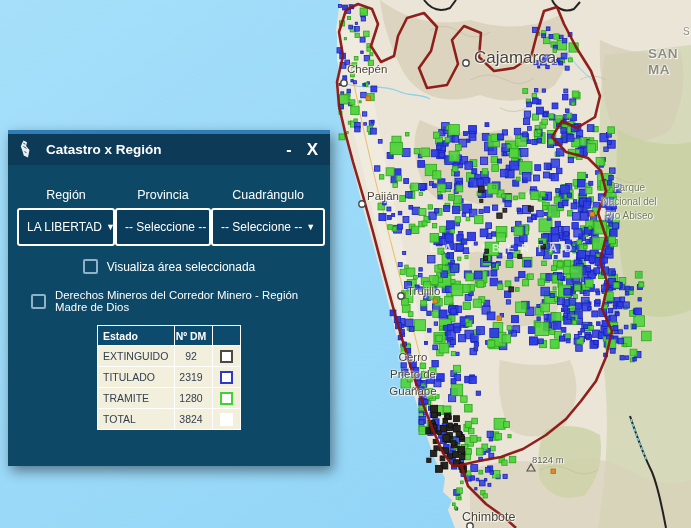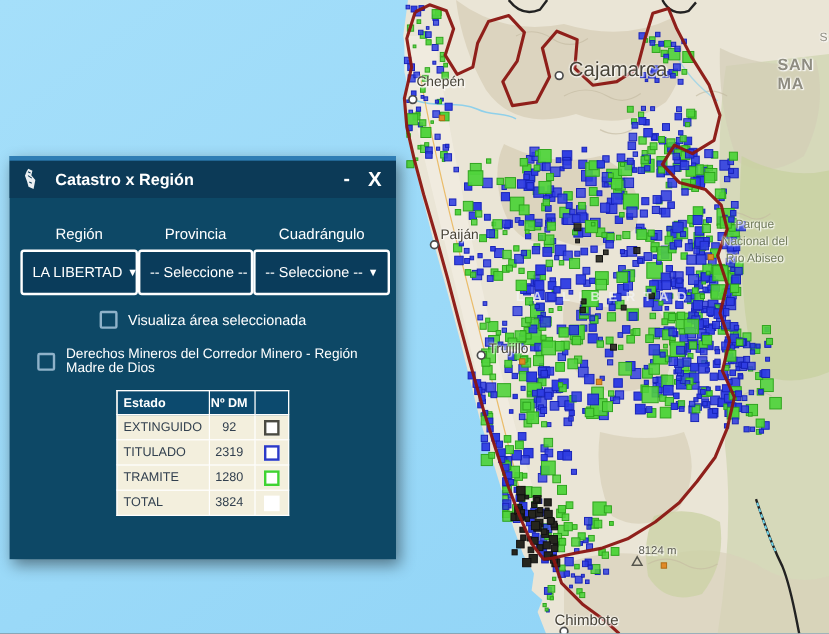--- a/index.html
+++ b/index.html
@@ -1391,20 +1391,23 @@
       <circle cx="401" cy="296" r="3.2"></circle>
       <circle cx="470" cy="526" r="3.2"></circle>
     </g>
     <path d="M527,471 L531,464 L535,471 Z" fill="none" stroke="#55554d" stroke-width="1.2"></path>
   </svg>
 
   <div class="map-label lbl-cajamarca">Cajamarca</div>
   <div class="map-label lbl-chepen">Chepén</div>
   <div class="map-label lbl-paijan">Paiján</div>
   <div class="map-label lbl-trujillo">Trujillo</div>
+  <div class="map-label lbl-cerro">Cerro
+Prieto de
+Guañape</div>
   <div class="map-label lbl-chimbote">Chimbote</div>
   <div class="map-label lbl-sanmartin">SAN MA</div>
   <div class="map-label lbl-san-s">S</div>
   <div class="map-label lbl-parque">Parque
 Nacional del
 Río Abiseo</div>
   <div class="map-label lbl-elev">8124 m</div>
   <div class="map-label lbl-watermark">LA LIBERTAD</div>
 
   <div id="panel">

